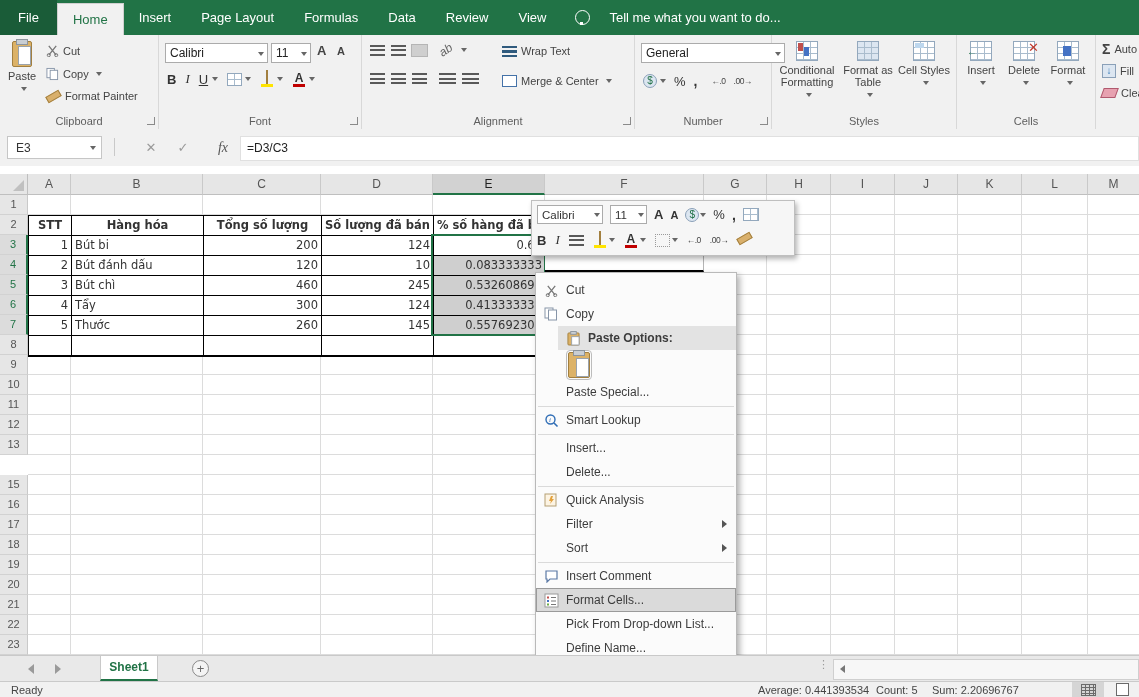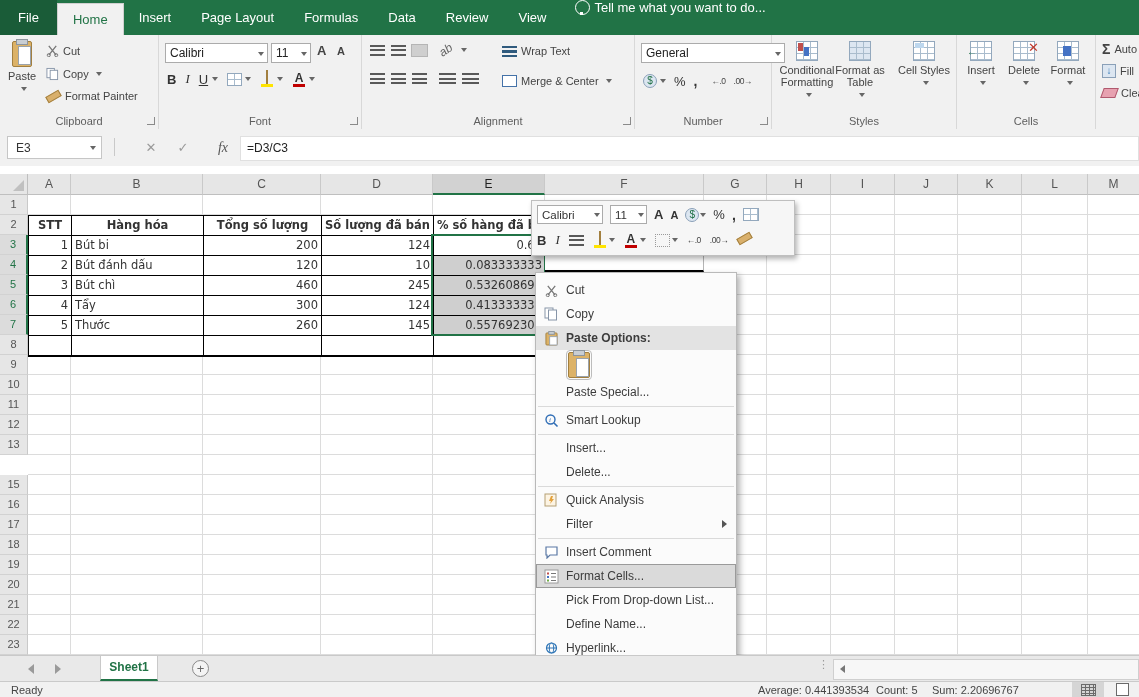--- a/index.html
+++ b/index.html
@@ -4,21 +4,21 @@
 <style>
   html,body{margin:0;padding:0;background:#888;}
   #app{position:relative;width:1139px;height:697px;overflow:hidden;background:#fff;
        font-family:"Liberation Sans","DejaVu Sans",sans-serif;font-size:12px;color:#333;}
   .abs{position:absolute;}
   
   .tabbar{left:0;top:0;width:1139px;height:35px;background:#217346;display:flex;align-items:stretch;}
   .tab{padding:0 15px;line-height:35px;color:#fff;font-size:13px;white-space:nowrap;}
   .tab.file{background:#1a5c38;padding:0 18px;}
   .tab.active{background:#f1f1f1;color:#217346;margin-top:3px;line-height:32px;border:1px solid #d0d0d0;border-bottom:none;}
-  .tellme{display:flex;color:#fff;font-size:13px;gap:4px;padding-left:14px;}
+  .tellme{display:flex;align-items:center;color:#fff;font-size:13px;gap:19px;padding-left:14px;}
   .bulb{width:13px;height:13px;border:1.5px solid #fff;border-radius:50%;position:relative;}
   .bulb::after{content:"";position:absolute;left:4px;top:11px;width:3px;height:3px;background:#fff;}
   
   .ribbon{left:0;top:35px;width:1139px;height:95px;background:#f1f1f1;border-bottom:1px solid #c6c6c6;display:flex;}
   .group{position:relative;height:94px;border-right:1px solid #d8d8d8;flex:0 0 auto;}
   .glabel{position:absolute;bottom:2px;left:0;right:0;text-align:center;font-size:11px;color:#5e5e5e;}
   .launcher{position:absolute;right:3px;bottom:4px;width:7px;height:7px;border-right:1px solid #8a8a8a;border-bottom:1px solid #8a8a8a;}
   .rbtn{position:absolute;font-size:11px;color:#444;white-space:nowrap;display:flex;align-items:center;gap:4px;}
   .caret{display:inline-block;width:0;height:0;border-left:3.5px solid transparent;border-right:3.5px solid transparent;border-top:4px solid #666;margin-left:3px;vertical-align:middle;}
   .combo{position:absolute;background:#fff;border:1px solid #ababab;height:20px;line-height:19px;font-size:12px;padding:0 4px;box-sizing:border-box;color:#222;}
@@ -77,21 +77,21 @@
   .brush{width:13px;height:5px;background:#d9b06c;border:1px solid #a27f3f;transform:rotate(-30deg);margin-top:6px;}
   .smalltxt{font-size:8.5px;color:#444;letter-spacing:-0.5px;}
   
   .shelf{left:545px;top:255px;width:159px;height:17px;background:#fff;border-bottom:2px solid #000;border-right:1px solid #b5b5b5;box-sizing:border-box;}
   
   .cmenu{left:535px;top:272px;width:202px;height:425px;background:#fbfbfb;border:1px solid #b9b9b9;box-shadow:3px 3px 6px rgba(0,0,0,.3);box-sizing:border-box;padding-top:5px;overflow:hidden;}
   .mi{height:24px;display:flex;align-items:center;font-size:12px;color:#3c3c3c;position:relative;}
   .mi .ic{width:30px;display:flex;justify-content:center;flex:0 0 30px;}
   .mi .lbl{flex:1;white-space:nowrap;overflow:hidden;}
   .mi.bold .lbl{font-weight:bold;}
-  .mi.hl{background:#e3e3e3;}
+  .mi.hl{background:#e3e3e3;margin-left:22px;}
   .mi.hover{background:#dadada;outline:1px solid #9a9a9a;outline-offset:-1px;}
   .mi .subarrow{width:0;height:0;border-top:4px solid transparent;border-bottom:4px solid transparent;border-left:5px solid #555;margin-right:9px;}
   .msep{height:1px;background:#dadada;margin:1.5px 2px 1.5px 2px;}
   .pasterow{height:30px;display:flex;align-items:center;}
   .pasterow .pic{margin-left:32px;width:20px;height:24px;background:#dcb267;border:1px solid #a27f3f;border-radius:2px;position:relative;outline:1px solid #bcbcbc;outline-offset:1px;}
   .pasterow .pic::before{content:"";position:absolute;left:4px;top:-3px;width:10px;height:4px;background:#c9ced3;border:1px solid #8d959d;}
   .pasterow .pic::after{content:"";position:absolute;left:7px;top:5px;width:11px;height:17px;background:#fff;border:1px solid #9aa2ab;}
   
   .sheetbar{left:0;top:655px;width:1139px;height:26px;background:#e9e9e9;border-top:1px solid #c9c9c9;box-sizing:border-box;}
   .navarr{position:absolute;top:8px;width:0;height:0;border-top:5px solid transparent;border-bottom:5px solid transparent;}
@@ -241,21 +241,21 @@
 
     <div class="group" style="width:184px;">
       <div class="bigbtn" style="left:4px;width:62px;">
         <div class="bicon igrid">
             <span style="position:absolute;left:1px;top:1px;width:5px;height:8px;background:#c0504d;"></span>
             <span style="position:absolute;left:7px;top:5px;width:5px;height:9px;background:#4472c4;"></span>
           </div>
         <div style="line-height:12px;">Conditional Formatting</div>
         <span class="caret"></span>
       </div>
-      <div class="bigbtn" style="left:60px;width:56px;">
+      <div class="bigbtn" style="left:68px;width:56px;">
         <div class="bicon igrid" style="background-color:#dce6f1;"></div>
         <div style="line-height:12px;">Format as Table</div>
         <span class="caret"></span>
       </div>
       <div class="bigbtn" style="left:126px;width:52px;">
         <div class="bicon igrid">
             <span style="position:absolute;left:1px;top:1px;width:9px;height:5px;background:#bdd7ee;"></span>
           </div>
         <div style="line-height:12px;">Cell Styles</div>
         <span class="caret"></span>
@@ -515,20 +515,25 @@
             <path d="M7 3 L5 8 h2 l-1 3 4-5 h-2 l1-3 z" fill="#e3a13c"></path>
           </svg>
         </span>
       <span class="lbl">Quick Analysis</span>
     </div>
     <div class="mi">
       <span class="ic"></span>
       <span class="lbl">Filter</span>
       <span class="subarrow"></span>
     </div>
+    <div class="mi">
+      <span class="ic"></span>
+      <span class="lbl">Sort</span>
+      <span class="subarrow"></span>
+    </div>
     <div class="msep"></div>
     <div class="mi">
       <span class="ic">
           <svg width="15" height="14" viewBox="0 0 15 14">
             <path d="M2 2 h11 v8 h-7 l-3 3 v-3 h-1 z" fill="#fff" stroke="#5b79a5" stroke-width="1.2"></path>
           </svg>
         </span>
       <span class="lbl">Insert Comment</span>
     </div>
     <div class="mi hover">

